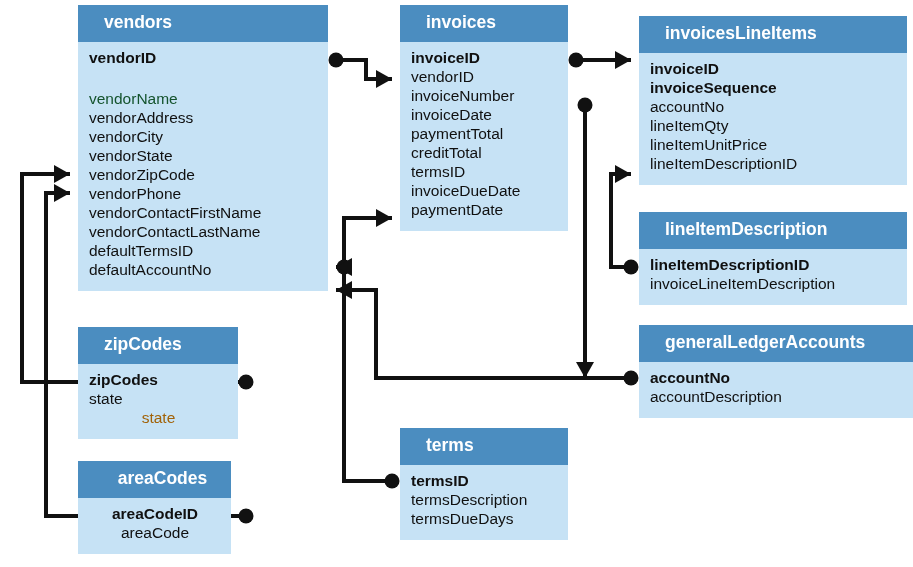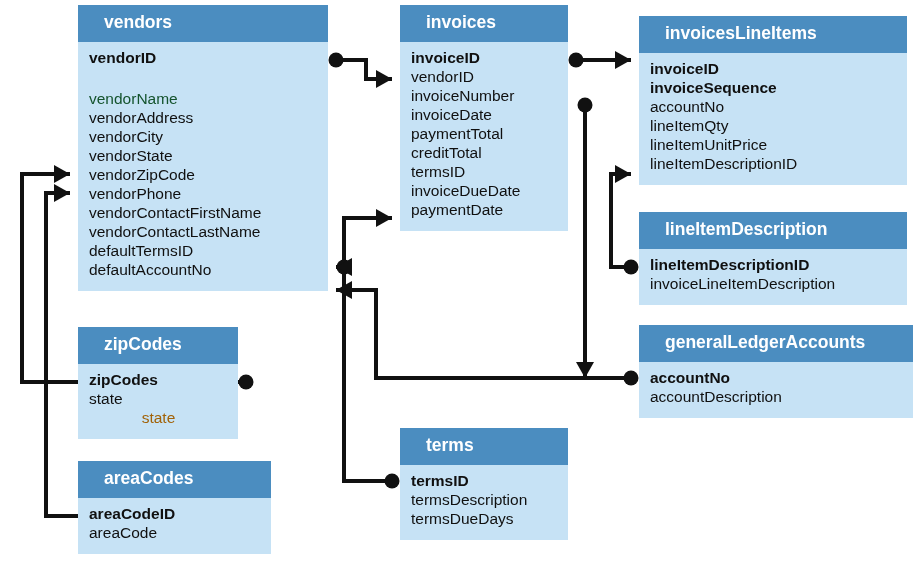--- a/index.html
+++ b/index.html
@@ -132,21 +132,21 @@
         </div>
       </div>
       <div class="entity" style="left: 78px; top: 327px; width: 160px;">
         <div class="entity-header" style="background: rgb(75, 141, 192); color: rgb(255, 255, 255);">zipCodes</div>
         <div class="entity-body" style="background: rgb(198, 226, 245);">
           <div class="field pk" style="color: rgb(16, 16, 16);">zipCodes</div>
           <div class="field" style="color: rgb(16, 16, 16);">state</div>
           <div class="field" style="color: #a16207; text-align: center;">state</div>
         </div>
       </div>
-      <div class="entity" style="left: 78px; top: 461px; width: 193px;">
+      <div class="entity" style="left: 78px; top: 461px; width: 153px; text-align: center;">
         <div class="entity-header" style="background: rgb(75, 141, 192); color: rgb(255, 255, 255);">areaCodes</div>
         <div class="entity-body" style="background: rgb(198, 226, 245);">
           <div class="field pk" style="color: rgb(16, 16, 16);">areaCodeID</div>
           <div class="field" style="color: rgb(16, 16, 16);">areaCode</div>
         </div>
       </div>
       <div class="entity" style="left: 400px; top: 428px; width: 168px;">
         <div class="entity-header" style="background: rgb(75, 141, 192); color: rgb(255, 255, 255);">terms</div>
         <div class="entity-body" style="background: rgb(198, 226, 245);">
           <div class="field pk" style="color: rgb(16, 16, 16);">termsID</div>

